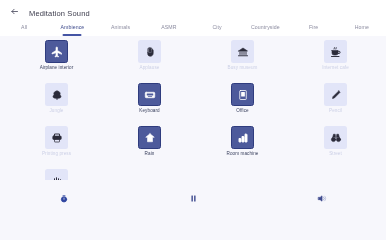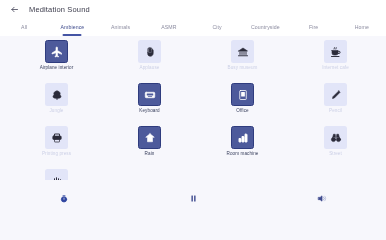--- a/index.html
+++ b/index.html
@@ -19,21 +19,21 @@
     display: flex;
     flex-direction: column;
   }
 
   
   .header {
     height: 18px;
     flex: 0 0 18px;
     background: #ffffff;
     display: flex;
-    align-items: center;
+    align-items: flex-end;
     padding-left: 8px;
   }
   .back-btn {
     width: 13px;
     height: 13px;
     display: flex;
     align-items: center;
     justify-content: center;
     flex: 0 0 13px;
     cursor: pointer;

